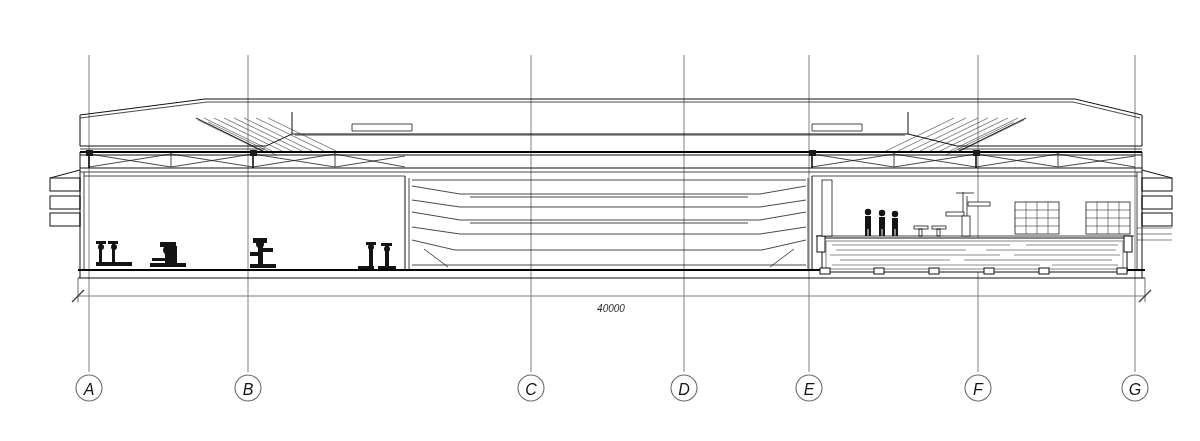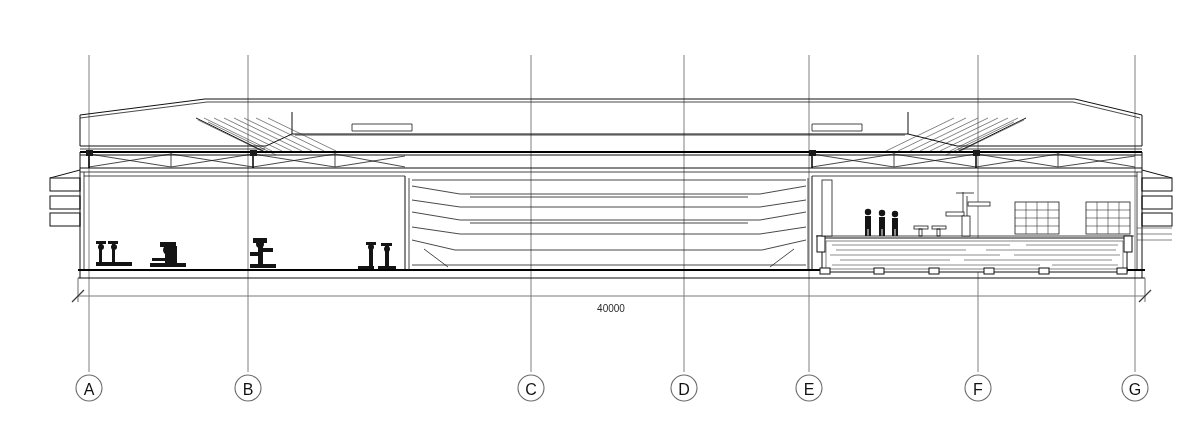--- a/index.html
+++ b/index.html
@@ -13,20 +13,21 @@
     height: 441px;
     font-family: "Liberation Sans", sans-serif;
     overflow: hidden;
     position: relative;
   }
   #drawing-root {
     position: relative;
     width: 1200px;
     height: 441px;
     background: #ffffff;
+    font-style: italic;
   }
   svg.section-svg {
     display: block;
     width: 1200px;
     height: 441px;
   }
   .gridline {
     stroke: #808080;
     stroke-width: 1;
     fill: none;

